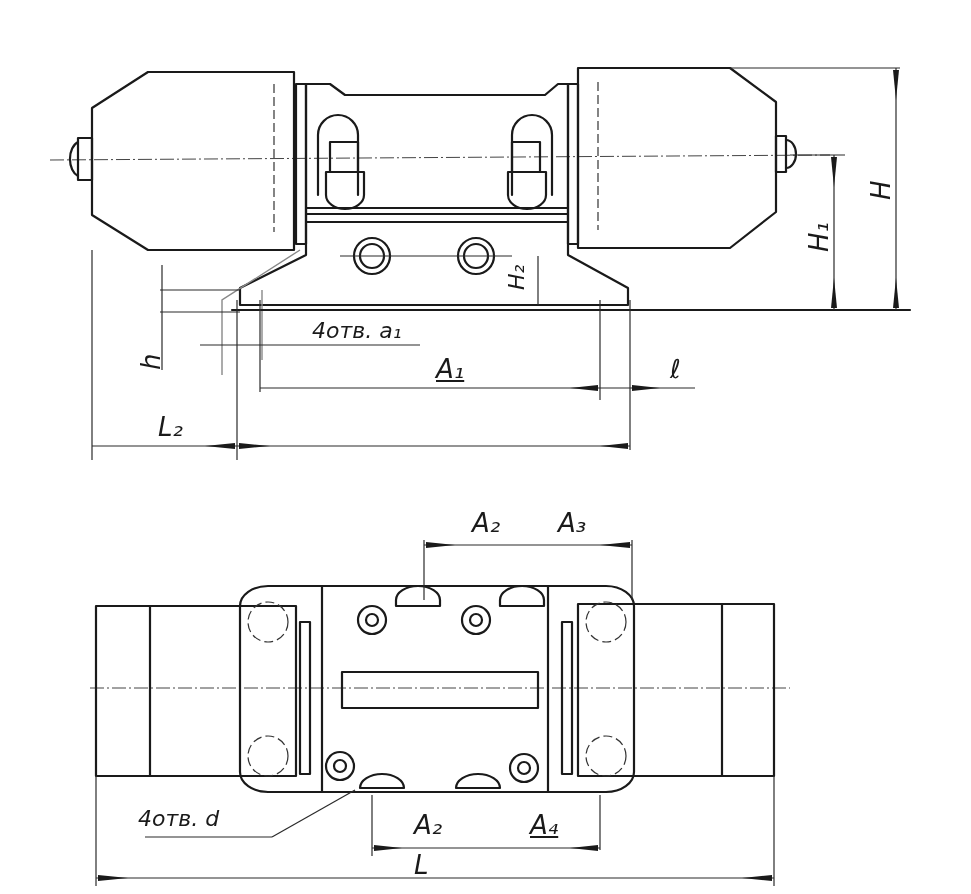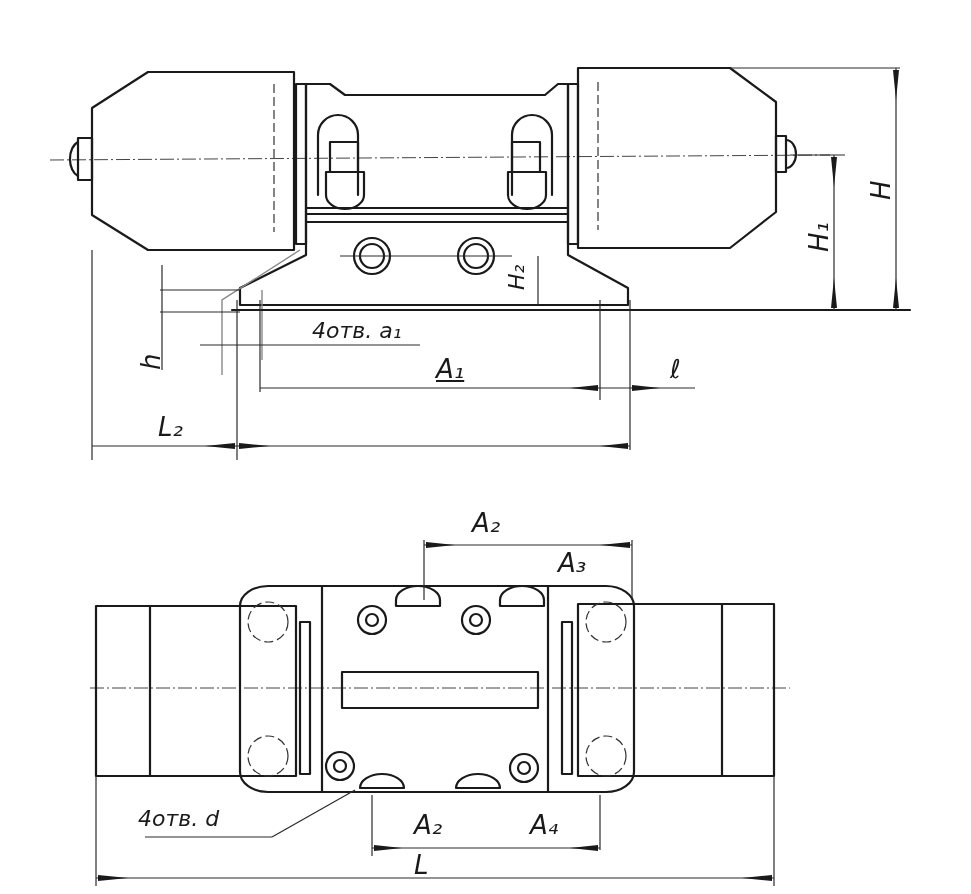--- a/index.html
+++ b/index.html
@@ -155,17 +155,17 @@
 <span class="lbl rot" style="left:868px; top:200px;">H</span>
 <span class="lbl rot" style="left:806px; top:252px;">H₁</span>
 <span class="lbl sm rot" style="left:506px; top:290px;">H₂</span>
 <span class="lbl rot" style="left:138px; top:370px;">h</span>
 <span class="lbl sm" style="left:312px; top:320px;">4отв. a₁</span>
 <span class="lbl" style="left:436px; top:356px;text-decoration:underline;">A₁</span>
 <span class="lbl" style="left:670px; top:356px;">ℓ</span>
 <span class="lbl" style="left:158px; top:414px;">L₂</span>
 
 <span class="lbl" style="left:472px; top:510px;">A₂</span>
-<span class="lbl" style="left:558px; top:510px;margin-top:40px;">A₃</span>
+<span class="lbl" style="left:558px; top:510px;">A₃</span>
 <span class="lbl sm" style="left:138px; top:808px;">4отв. d</span>
 <span class="lbl" style="left:414px; top:812px;">A₂</span>
-<span class="lbl" style="left:530px; top:812px;">A₄</span>
+<span class="lbl" style="left:530px; top:812px;text-decoration:underline;">A₄</span>
 <span class="lbl" style="left:414px; top:852px;">L</span>
 
 </body></html>

